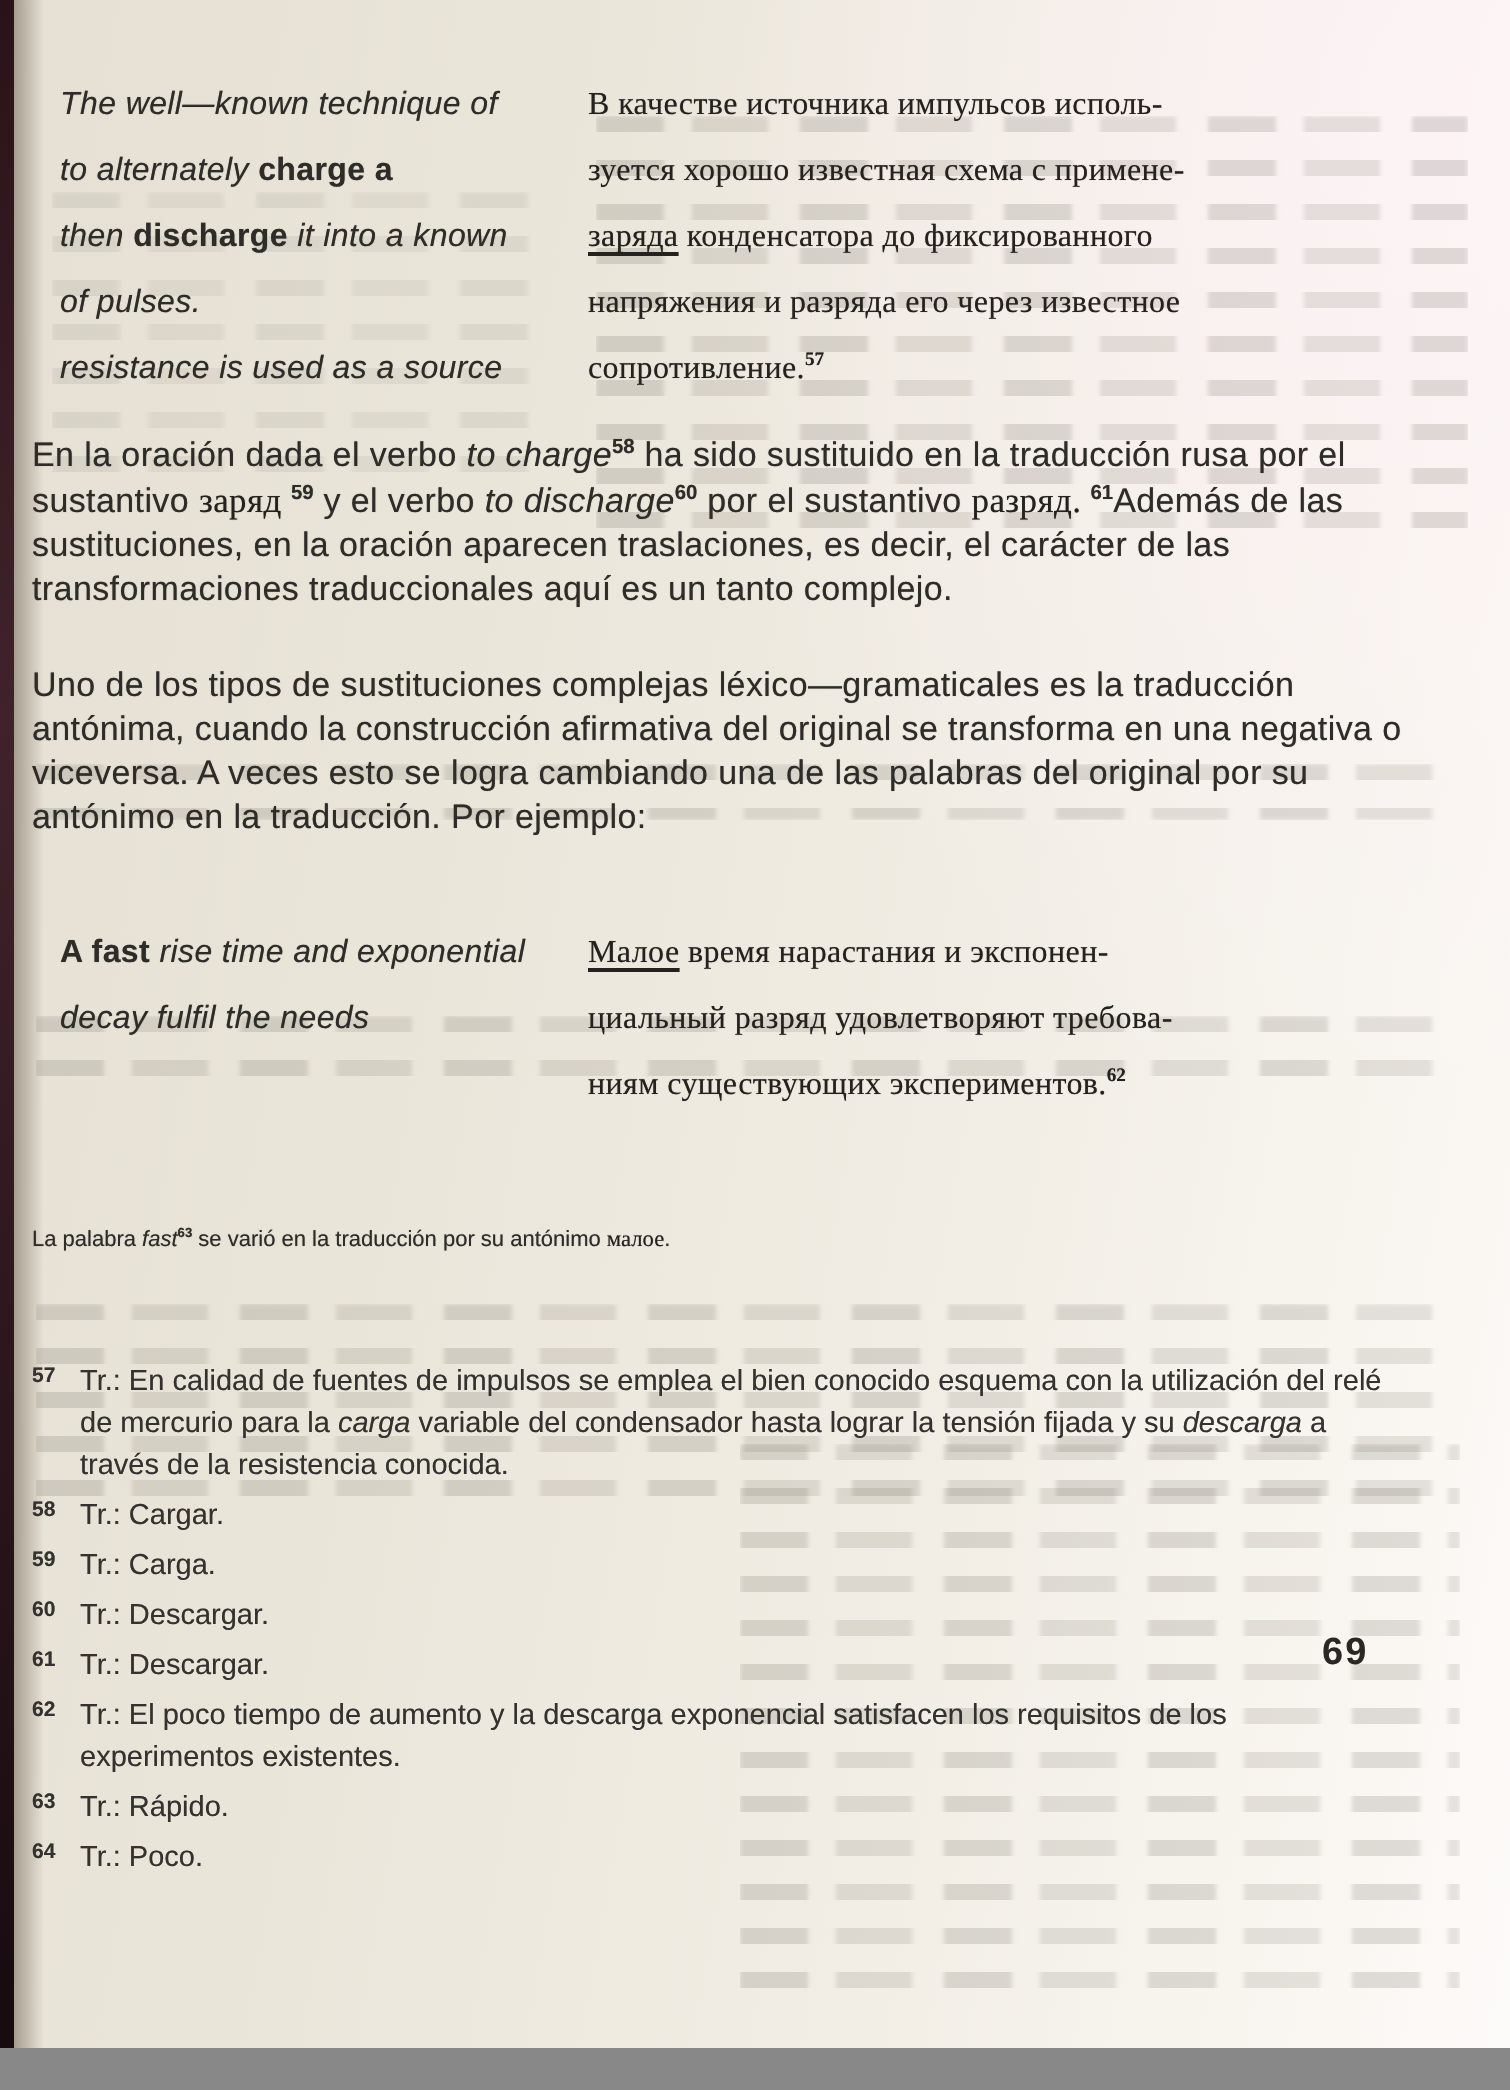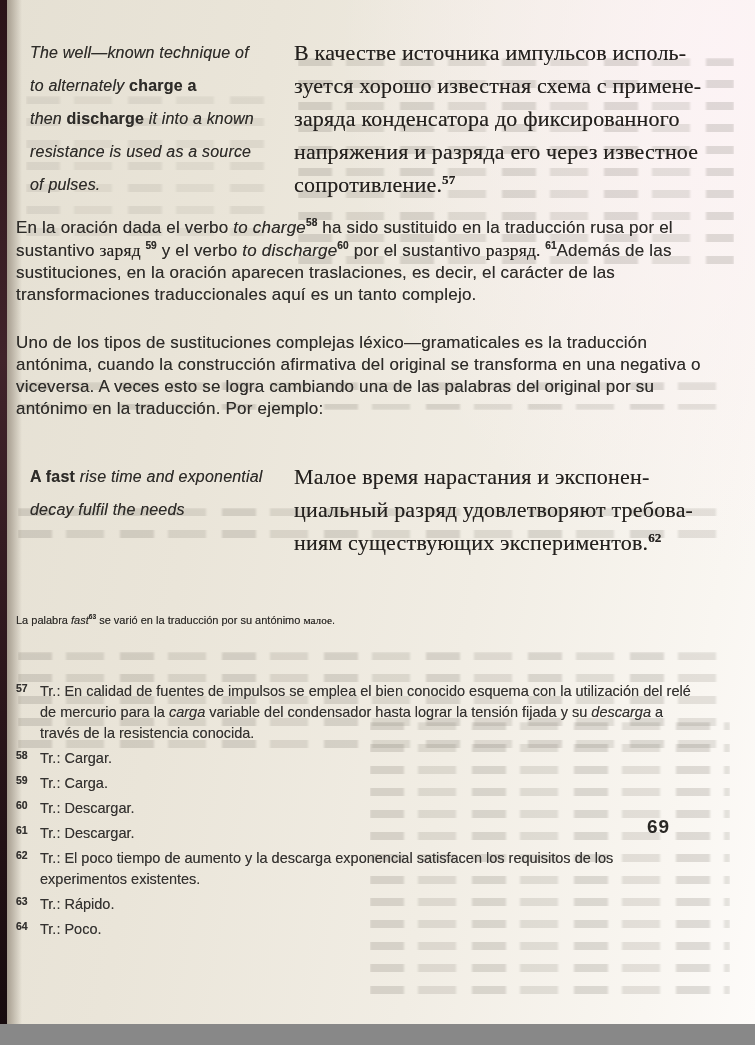--- a/index.html
+++ b/index.html
@@ -22,37 +22,37 @@
   .ghost{position:absolute;pointer-events:none;filter:blur(1.1px);
     background:repeating-linear-gradient(90deg, rgba(112,106,96,0.20) 0 34px, rgba(112,106,96,0) 34px 48px, rgba(112,106,96,0.16) 48px 86px, rgba(112,106,96,0) 86px 102px);
     -webkit-mask:repeating-linear-gradient(180deg,#000 0 8px,transparent 8px 22px);
             mask:repeating-linear-gradient(180deg,#000 0 8px,transparent 8px 22px);}
   .ghost.light{opacity:.55;}
   .content{position:relative;z-index:2;}
   
   .ex{display:grid;grid-template-columns:260px 1fr;column-gap:4px;margin:0 26px 0 30px;}
   .ex .line{line-height:33px;white-space:nowrap;font-size:16px;letter-spacing:.2px;
     text-shadow:0 0 .4px rgba(46,44,41,.55);}
-  .col-ru .line{font-family:"Liberation Serif","DejaVu Serif",serif;font-size:22px;color:#24211e;}
+  .col-ru .line{font-family:"Liberation Serif","DejaVu Serif",serif;font-size:16px;color:#24211e;}
   .i{font-style:italic;}
   .r{font-style:normal;font-weight:600;}
   .cy{font-family:"Liberation Serif","DejaVu Serif",serif;font-size:1.03em;color:#24211e;}
-  .u{text-underline-offset:3px;text-decoration-thickness:1.5px;margin-top:16px;}
+  .u{text-decoration:underline;text-underline-offset:3px;text-decoration-thickness:1.5px;margin-top:16px;}
   .sup{vertical-align:super;font-size:.6em;line-height:0;font-weight:700;letter-spacing:0;}
   
   .para{margin:0 50px 0 16px;font-size:17px;line-height:22px;letter-spacing:.2px;
     text-shadow:0 0 .4px rgba(46,44,41,.55);}
   .sentence{margin:0 40px 0 16px;font-size:11px;line-height:22px;
     text-shadow:0 0 .4px rgba(46,44,41,.55);}
   
   .fns{margin:0 60px 0 16px;font-size:14.5px;line-height:21px;color:#343230;}
   .fn{position:relative;padding-left:24px;margin-bottom:4px;
     text-shadow:0 0 .3px rgba(46,44,41,.5);}
   .fn-num{position:absolute;left:0;top:-3px;font-size:10.5px;font-weight:700;}
-  .page-number{position:absolute;left:647px;top:816px;font-size:19px;font-weight:700;
+  .page-number{position:absolute;left:661px;top:816px;font-size:19px;font-weight:700;
     letter-spacing:1px;color:#2a2825;z-index:3;}
   
   .sp-a{height:36px;}.sp-b{height:16px;}.sp-c{height:26px;}
   .sp-d{height:40px;}.sp-e{height:50px;}.sp-f{height:50px;}
 </style>
 </head>
 <body>
 
 <div class="page">
 
@@ -67,22 +67,22 @@
   <div class="ghost" style="top:722px;left:370px;width:360px;height:280px;"></div>
 
   <div class="content">
     <div class="sp-a"></div>
 
     <div class="ex">
       <div class="col-en">
         <div class="line"><span class="i">The well—known technique of</span></div>
         <div class="line"><span class="i">to alternately </span><span class="r">charge a</span></div>
         <div class="line"><span class="i">then </span><span class="r">discharge</span><span class="i"> it into a known</span></div>
+        <div class="line"><span class="i">of pulses.</span></div>
         <div class="line"><span class="i">resistance is used as a source</span></div>
-        <div class="line"><span class="i">of pulses.</span></div>
       </div>
       <div class="col-ru">
         <div class="line"><span>В качестве источника импульсов исполь-</span></div>
         <div class="line"><span>зуется хорошо известная схема с примене-</span></div>
         <div class="line"><span class="u">заряда</span><span> конденсатора до фиксированного</span></div>
         <div class="line"><span>напряжения и разряда его через известное</span></div>
         <div class="line"><span>сопротивление.</span><span class="sup">57</span></div>
       </div>
     </div>
 

